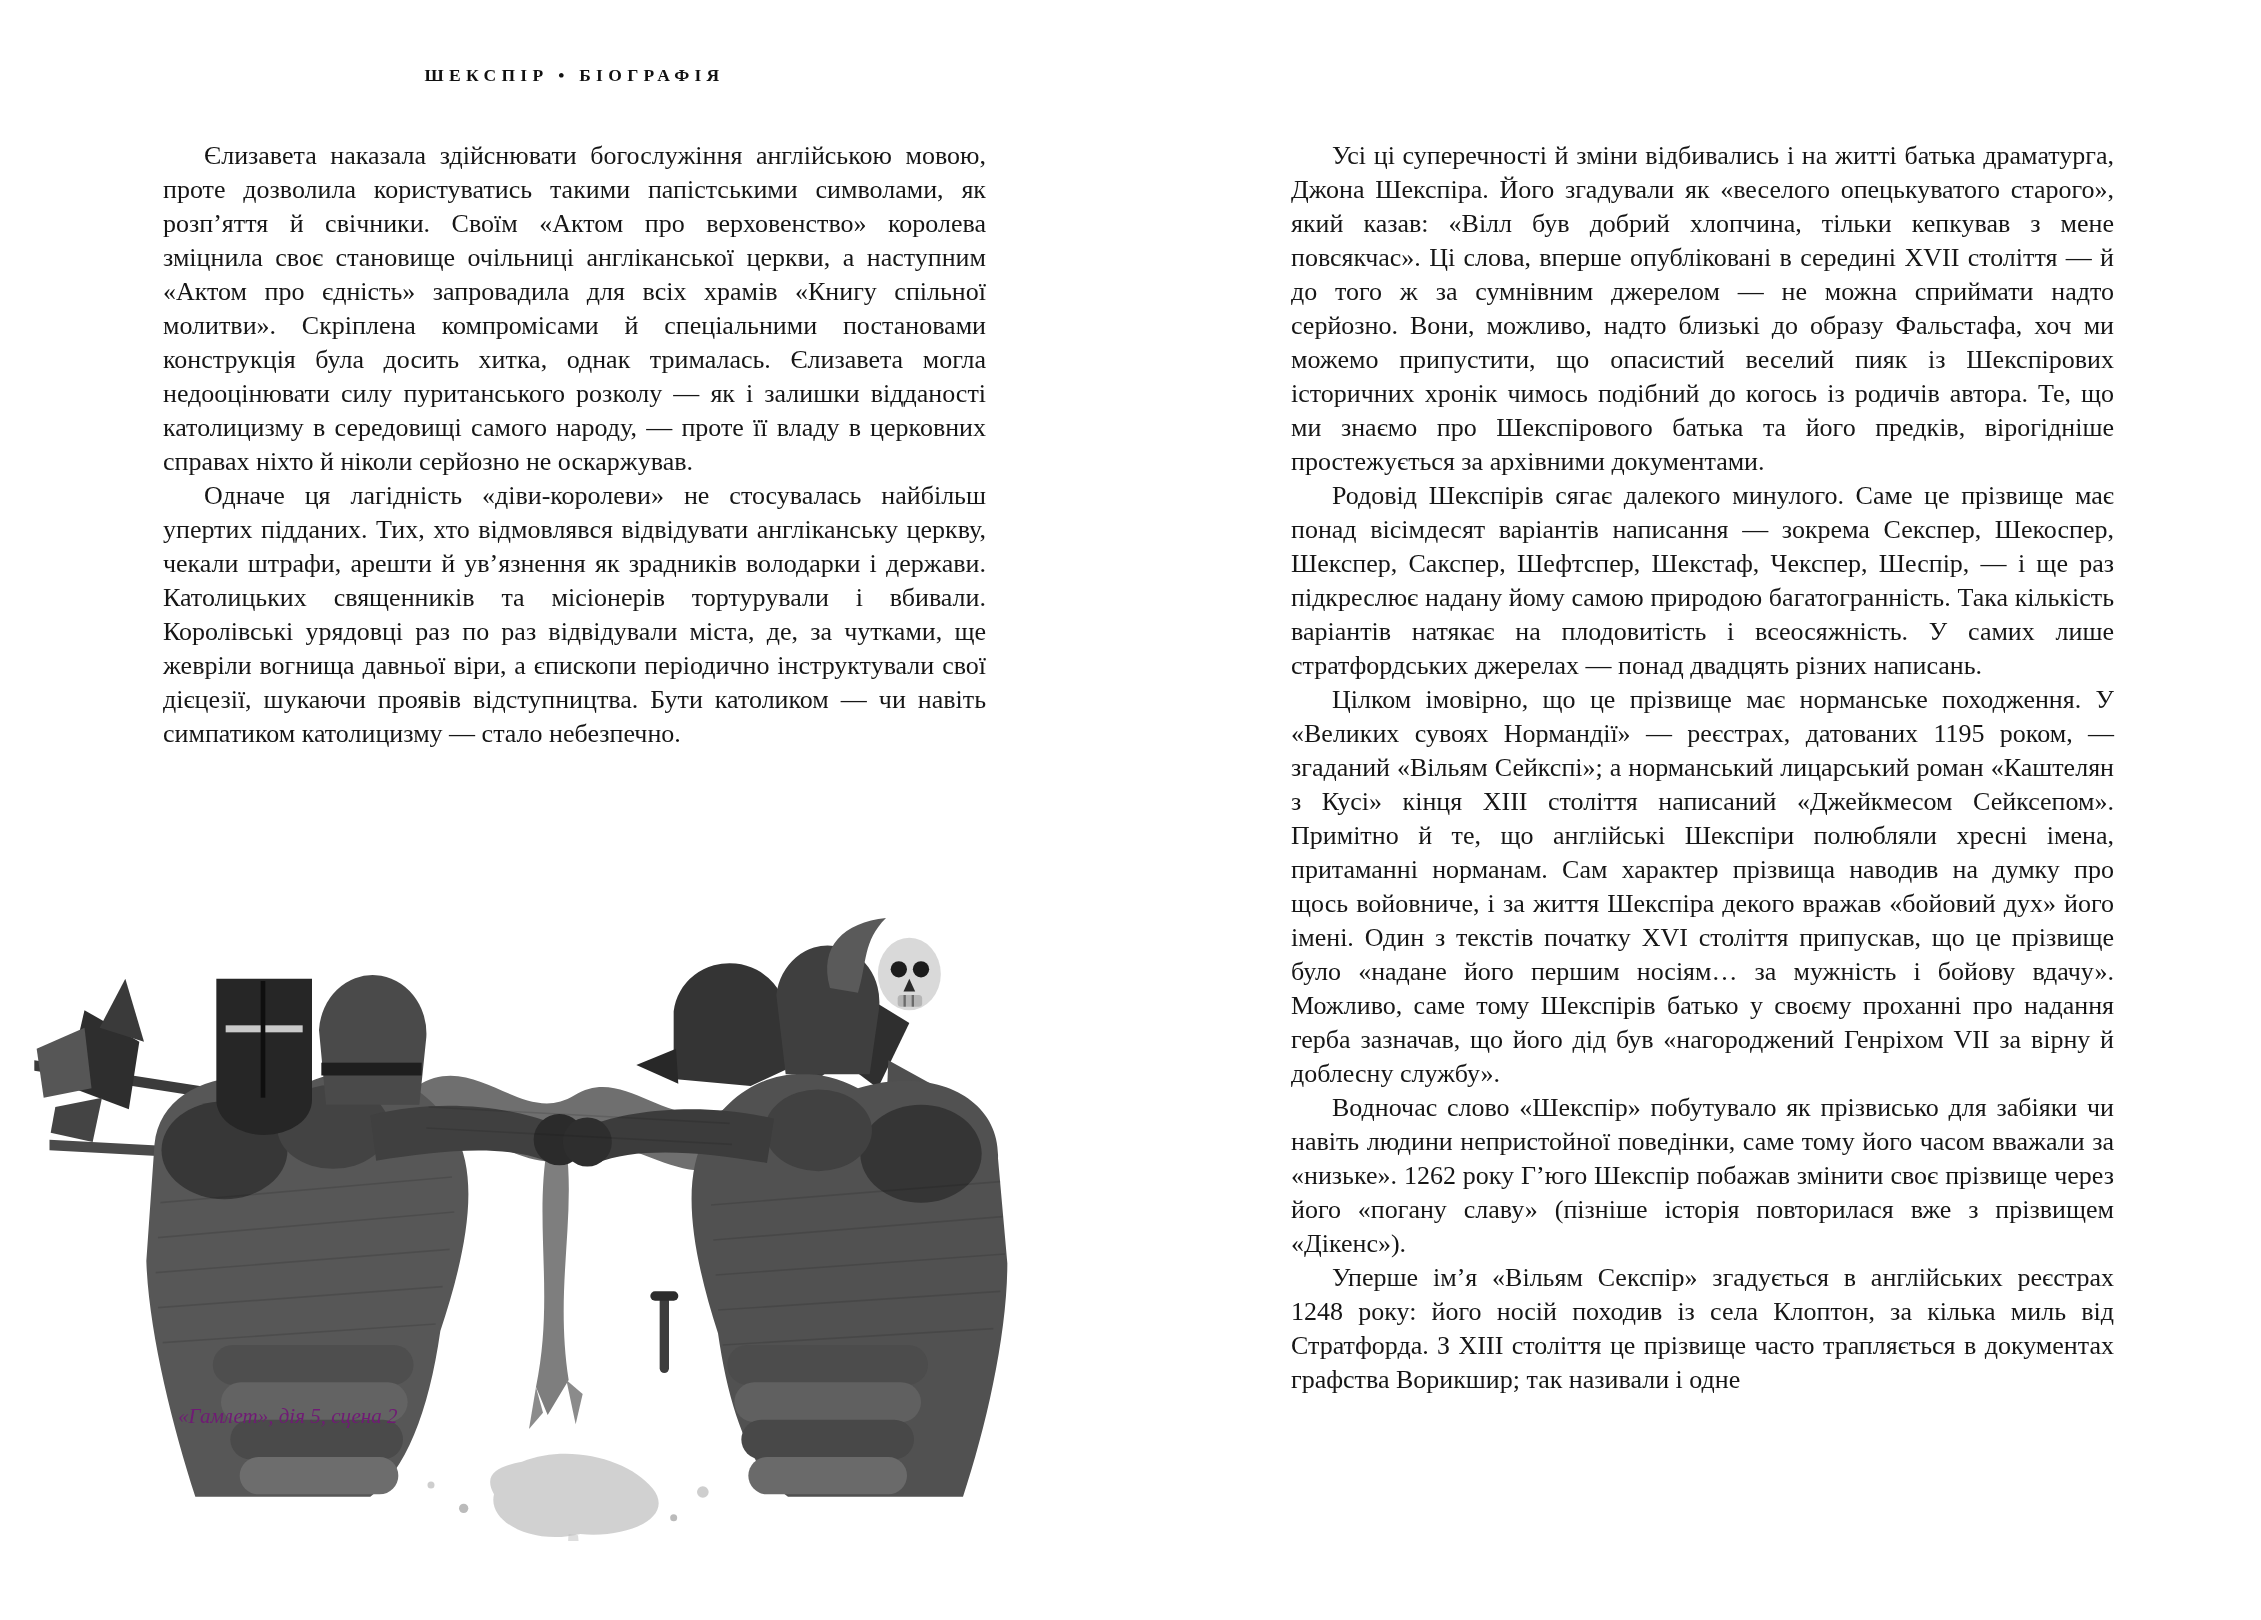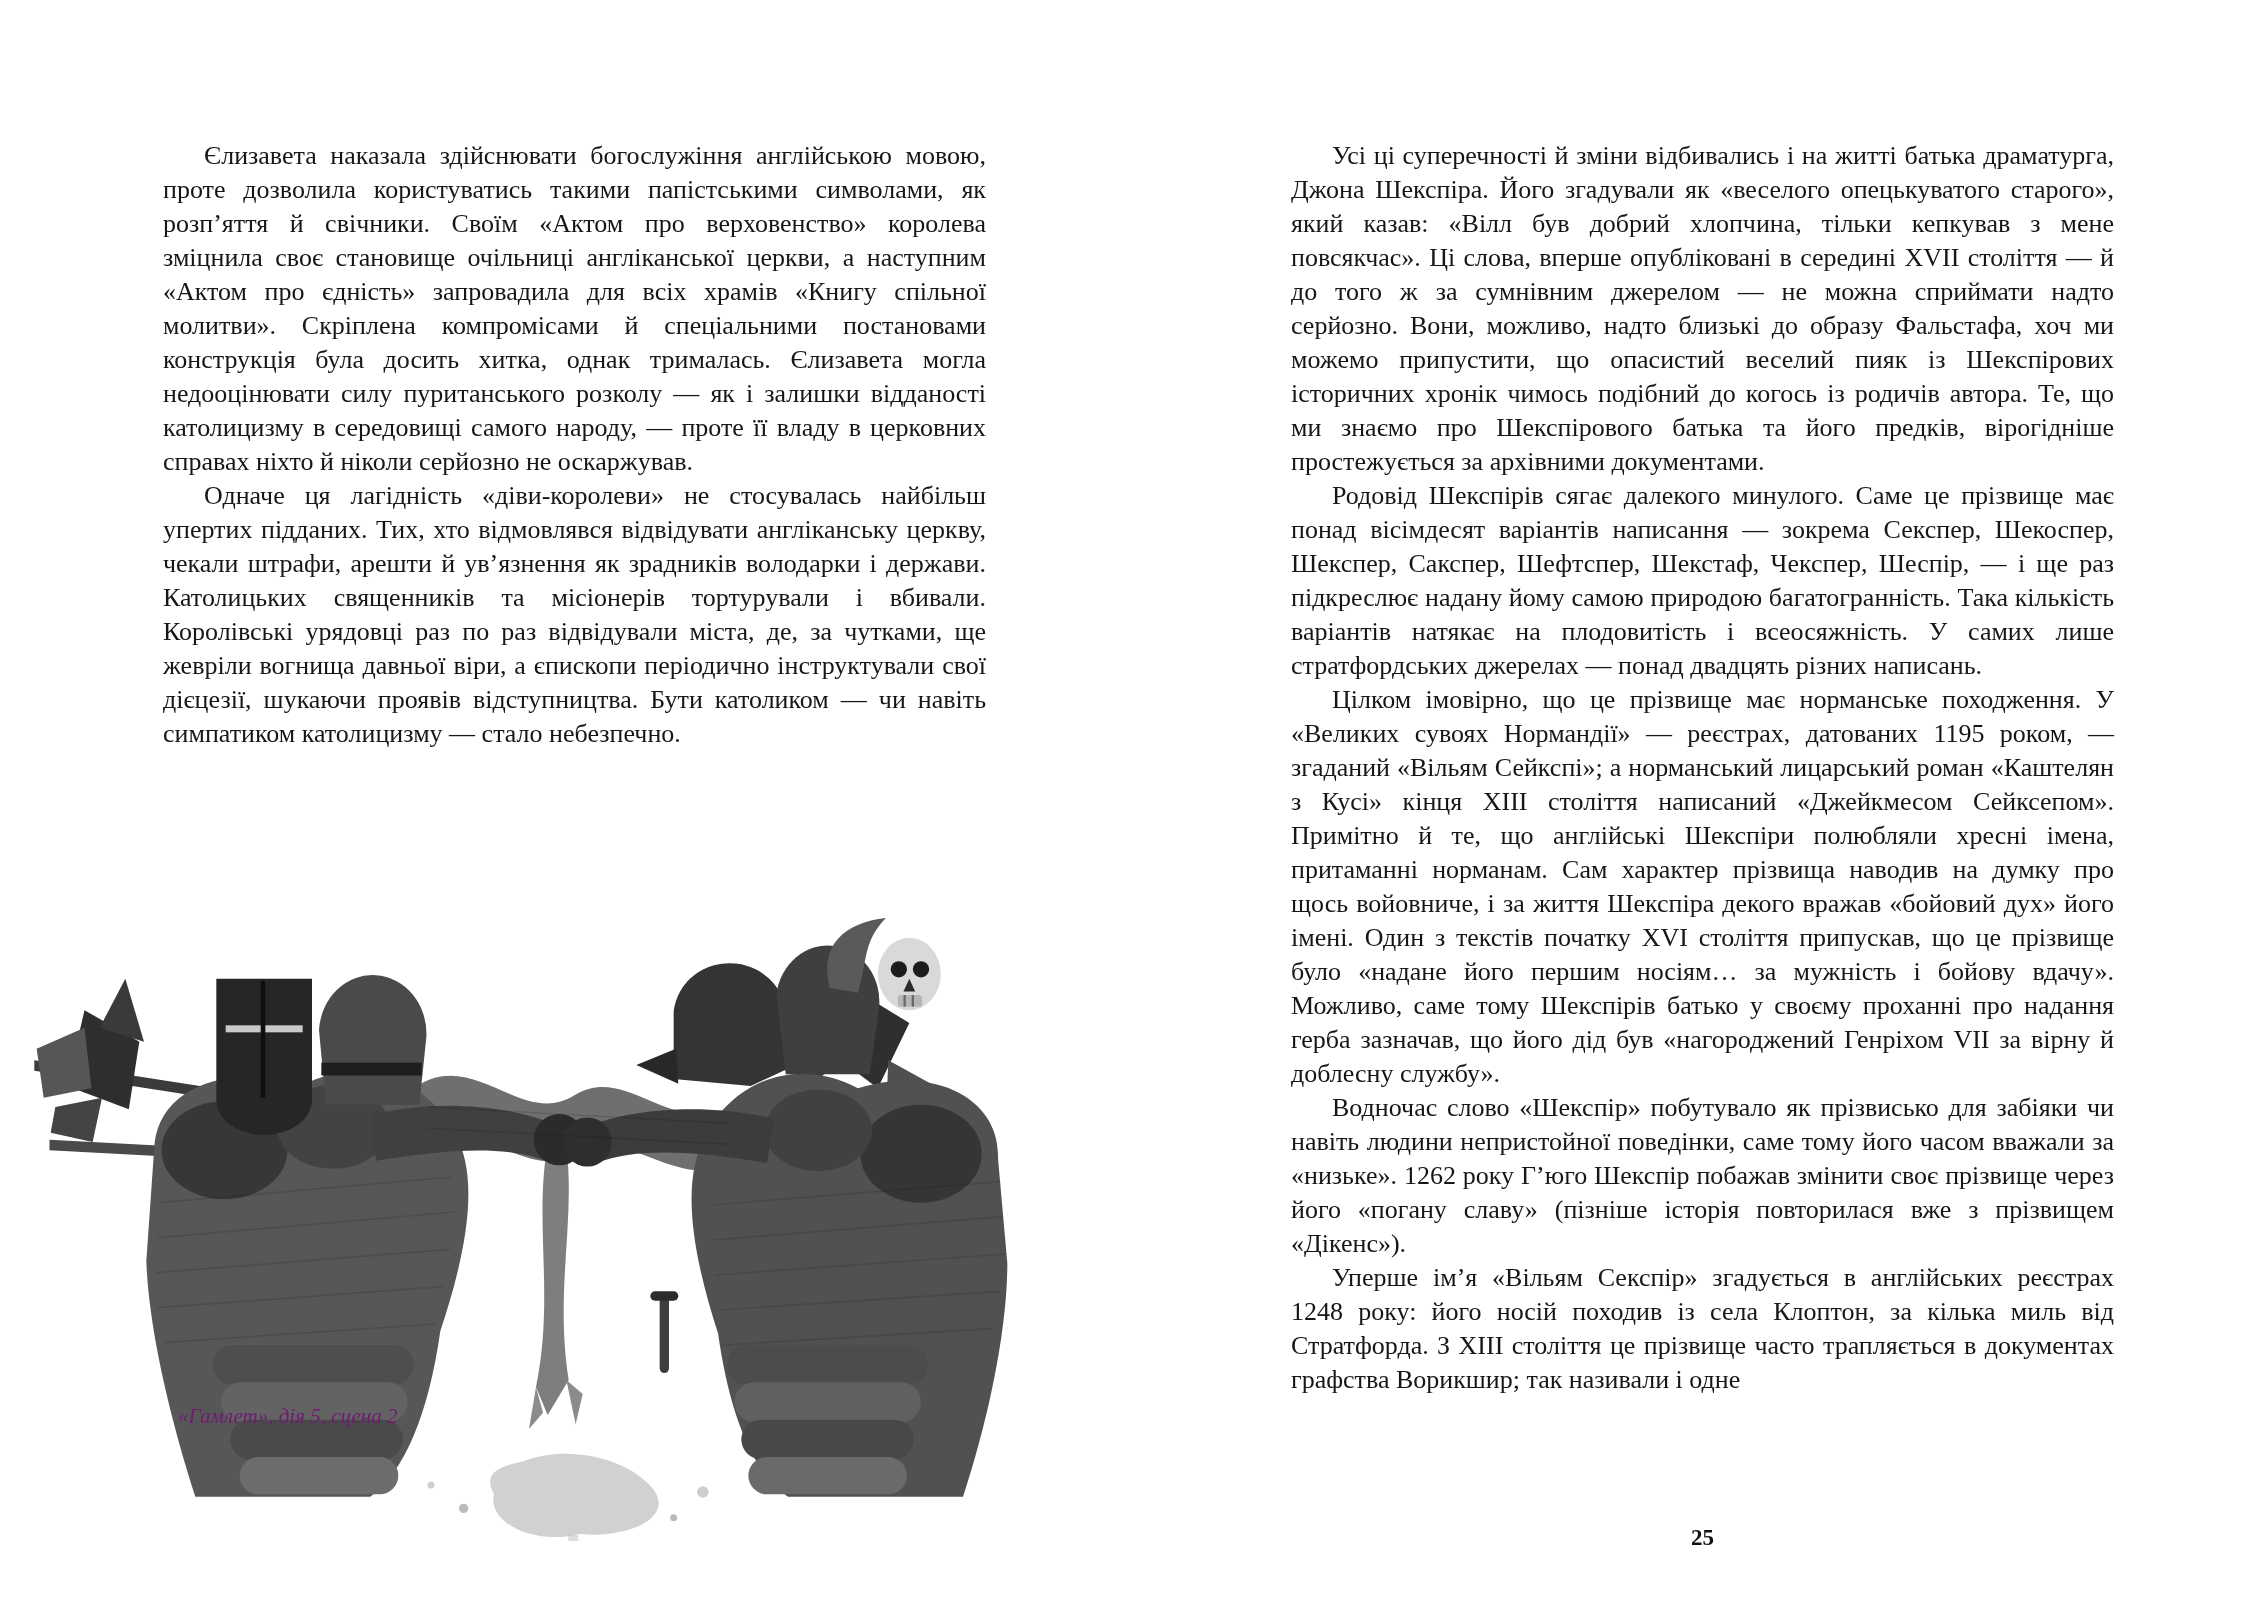--- a/index.html
+++ b/index.html
@@ -82,20 +82,21 @@
     font-weight: 700;
     color: #111111;
   }
 </style>
 </head>
 <body>
 
 <div class="spread">
 
   <section class="page page-left">
+    <div class="running-head">ШЕКСПІР • БІОГРАФІЯ</div>
 
     <div class="text-block">
       <p class="para indent">Єлизавета наказала здійснювати богослужіння англійською мовою, проте дозволила користуватись такими папістськими символами, як розп’яття й свічники. Своїм «Актом про верховенство» королева зміцнила своє становище очільниці англіканської церкви, а наступним «Актом про єдність» запровадила для всіх храмів «Книгу спільної молитви». Скріплена компромісами й спеціальними постановами конструкція була досить хитка, однак трималась. Єлизавета могла недооцінювати силу пуританського розколу — як і залишки відданості католицизму в середовищі самого народу, — проте її владу в церковних справах ніхто й ніколи серйозно не оскаржував.</p>
       <p class="para indent">Одначе ця лагідність «діви-королеви» не стосувалась найбільш упертих підданих. Тих, хто відмовлявся відвідувати англіканську церкву, чекали штрафи, арешти й ув’язнення як зрадників володарки і держави. Католицьких священників та місіонерів тортурували і вбивали. Королівські урядовці раз по раз відвідували міста, де, за чутками, ще жевріли вогнища давньої віри, а єпископи періодично інструктували свої дієцезії, шукаючи проявів відступництва. Бути католиком — чи навіть симпатиком католицизму — стало небезпечно.</p>
     </div>
 
     <figure class="illustration">
       <svg viewBox="0 0 950 540" width="1109" height="630" xmlns="http://www.w3.org/2000/svg">
 
         <polygon points="12,128 335,178 335,187 12,137" fill="#3b3b3b"></polygon>
@@ -188,17 +189,16 @@
   <section class="page page-right">
 
     <div class="text-block">
       <p class="para indent">Усі ці суперечності й зміни відбивались і на житті батька драматурга, Джона Шекспіра. Його згадували як «веселого опецькуватого старого», який казав: «Вілл був добрий хлопчина, тільки кепкував з мене повсякчас». Ці слова, вперше опубліковані в середині XVII століття — й до того ж за сумнівним джерелом — не можна сприймати надто серйозно. Вони, можливо, надто близькі до образу Фальстафа, хоч ми можемо припустити, що опасистий веселий пияк із Шекспірових історичних хронік чимось подібний до когось із родичів автора. Те, що ми знаємо про Шекспірового батька та його предків, вірогідніше простежується за архівними документами.</p>
       <p class="para indent">Родовід Шекспірів сягає далекого минулого. Саме це прізвище має понад вісімдесят варіантів написання — зокрема Секспер, Шекоспер, Шекспер, Сакспер, Шефтспер, Шекстаф, Чекспер, Шеспір, — і ще раз підкреслює надану йому самою природою багатогранність. Така кількість варіантів натякає на плодовитість і всеосяжність. У самих лише стратфордських джерелах — понад двадцять різних написань.</p>
       <p class="para indent">Цілком імовірно, що це прізвище має норманське походження. У «Великих сувоях Нормандії» — реєстрах, датованих 1195 роком, — згаданий «Вільям Сейкспі»; а норманський лицарський роман «Каштелян з Кусі» кінця XIII століття написаний «Джейкмесом Сейксепом». Примітно й те, що англійські Шекспіри полюбляли хресні імена, притаманні норманам. Сам характер прізвища наводив на думку про щось войовниче, і за життя Шекспіра декого вражав «бойовий дух» його імені. Один з текстів початку XVI століття припускав, що це прізвище було «надане його першим носіям… за мужність і бойову вдачу». Можливо, саме тому Шекспірів батько у своєму проханні про надання герба зазначав, що його дід був «нагороджений Генріхом VII за вірну й доблесну службу».</p>
       <p class="para indent">Водночас слово «Шекспір» побутувало як прізвисько для забіяки чи навіть людини непристойної поведінки, саме тому його часом вважали за «низьке». 1262 року Г’юго Шекспір побажав змінити своє прізвище через його «погану славу» (пізніше історія повторилася вже з прізвищем «Дікенс»).</p>
       <p class="para indent">Уперше ім’я «Вільям Секспір» згадується в англійських реєстрах 1248 року: його носій походив із села Клоптон, за кілька миль від Стратфорда. З XIII століття це прізвище часто трапляється в документах графства Ворикшир; так називали і одне</p>
     </div>
 
-    <div class="page-number">25</div>
   </section>
 
 </div>
 
 
 </body></html>

